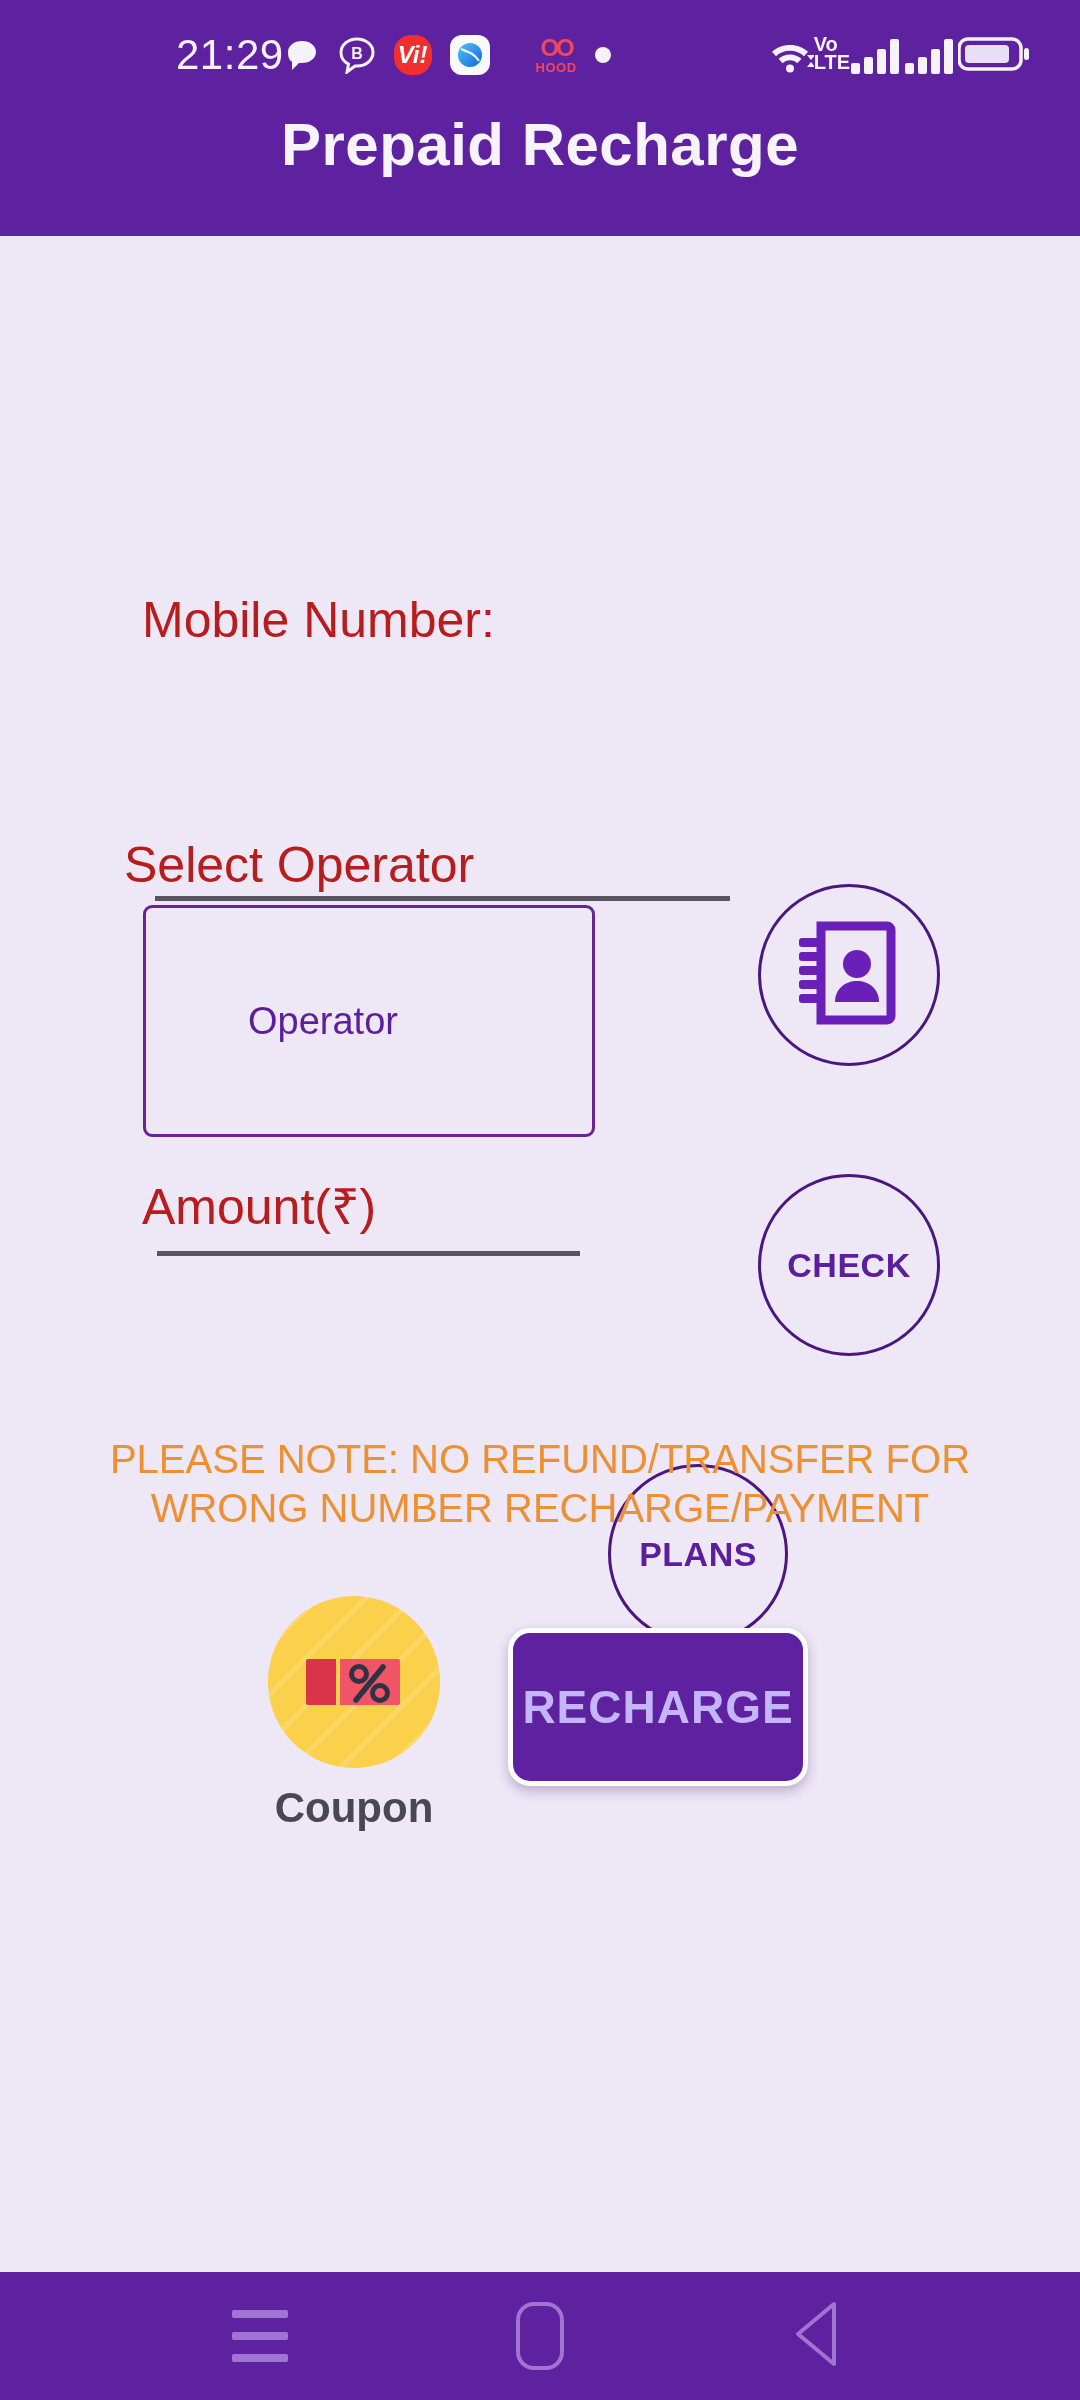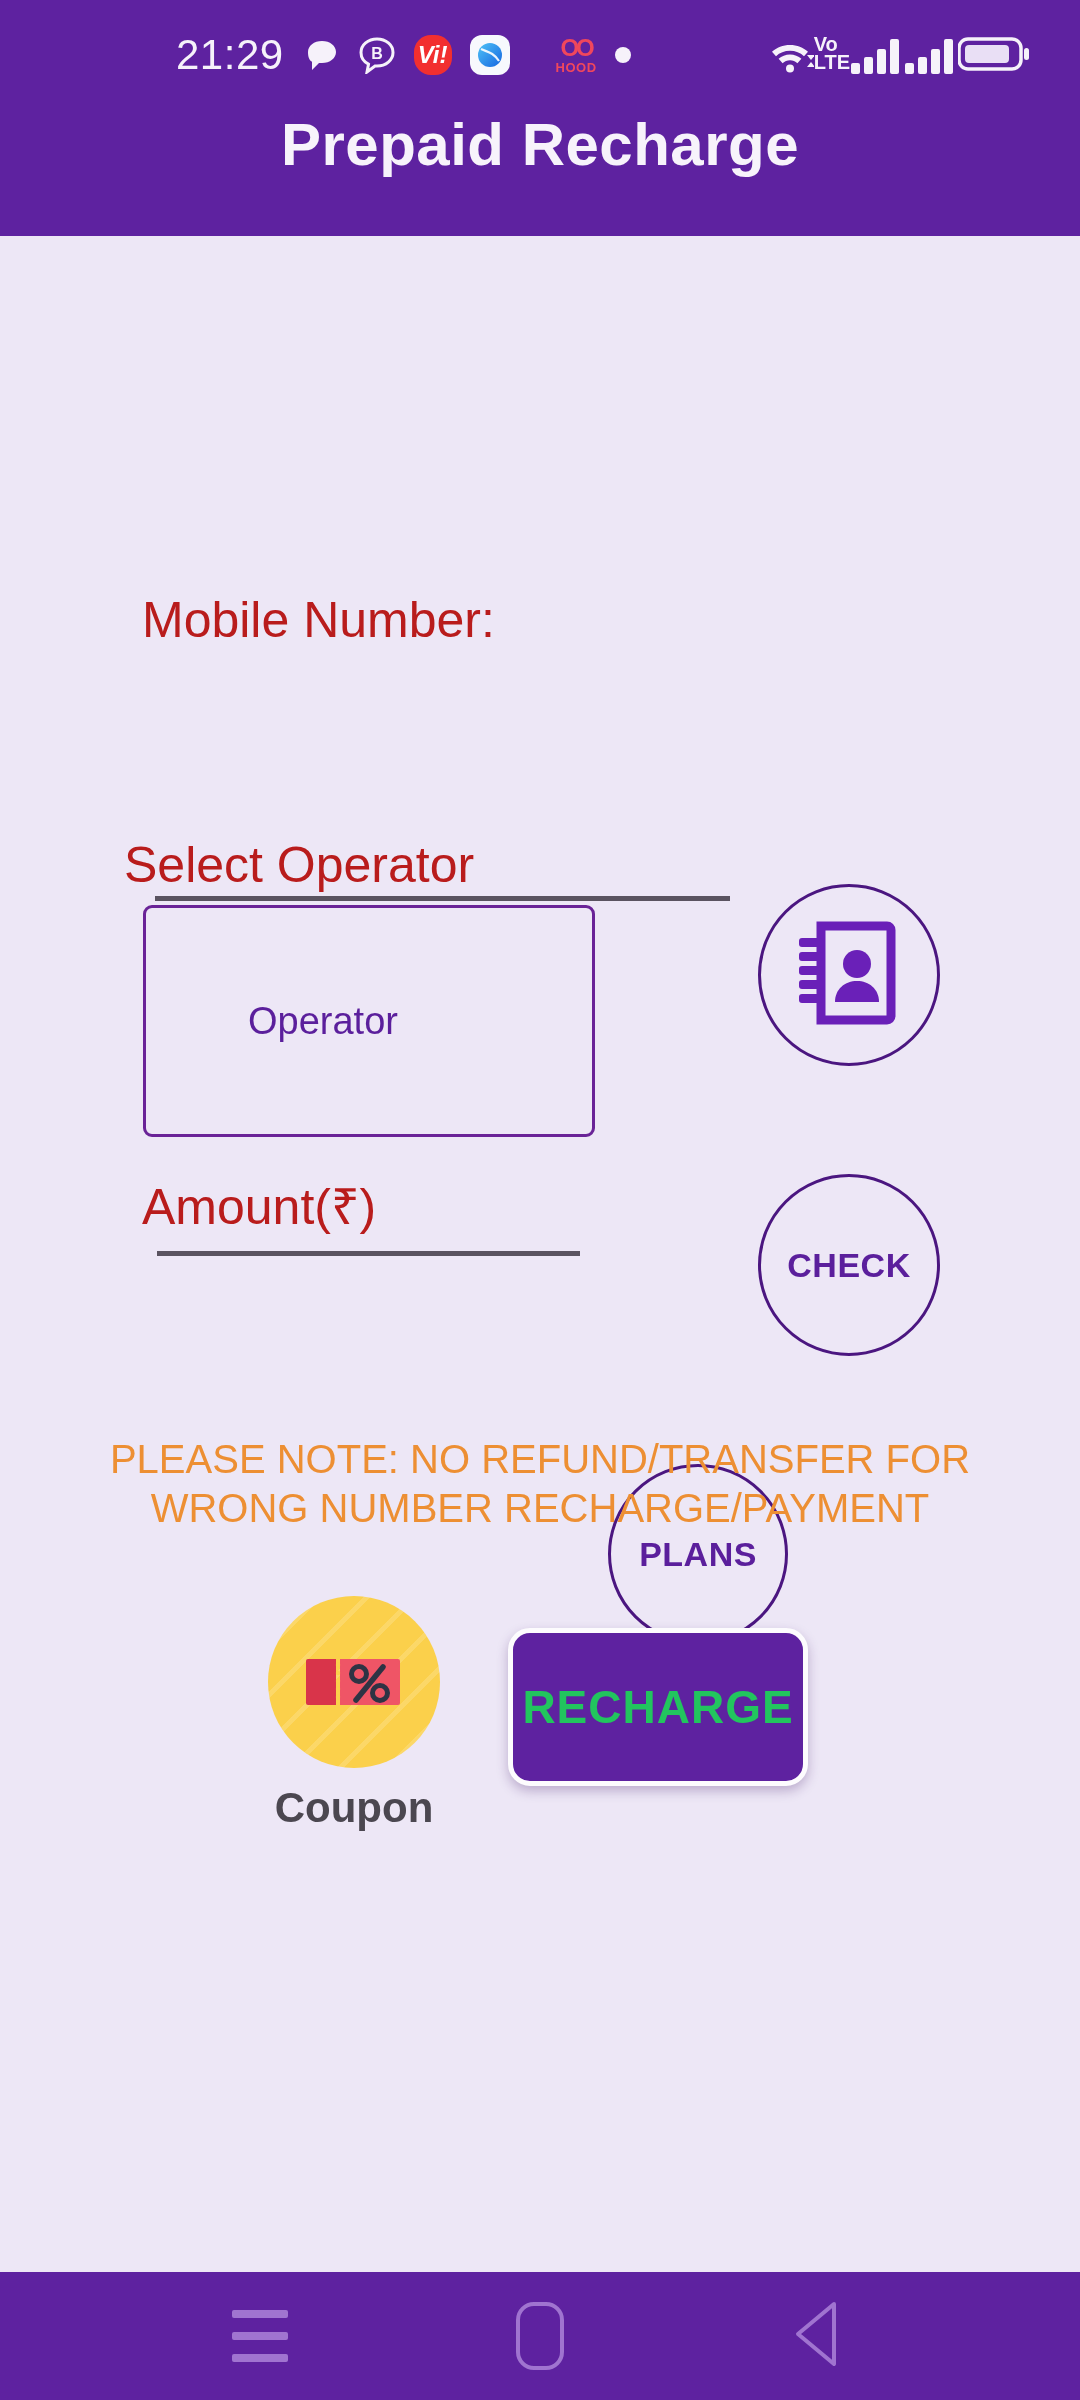--- a/index.html
+++ b/index.html
@@ -16,21 +16,21 @@
   }
 
   
   .statusbar {
     position:absolute; top:0; left:0;
     width:1080px; height:110px;
     background:#5e22a0;
     display:flex; align-items:center;
     padding:0 34px;
   }
-  .sb-left { display:flex; align-items:center; gap:20px; flex:0 0 auto; padding-left:142px; }
+  .sb-left { display:flex; align-items:center; flex:0 0 auto; padding-left:142px; }
   .sb-time { color:#f6f2fa; font-size:42px; font-weight:400; letter-spacing:0.5px; }
   .sb-icons { display:flex; align-items:center; gap:18px; }
   .sb-spacer { flex:1 1 auto; }
   .sb-right { display:flex; align-items:flex-start; padding-right:16px; }
 
   .ic { display:block; }
 
   
   .ico-chat { width:36px; height:36px; }
   .ico-b { width:38px; height:38px; }
@@ -133,21 +133,21 @@
 
   .recharge-btn {
     position:absolute;
     background:#5e22a0;
     border-radius:22px;
     border:5px solid #fdfcfe;
     display:flex; align-items:center; justify-content:center;
     box-shadow:0 5px 12px rgba(60,20,100,0.28);
   }
   .recharge-btn .lbl {
-    color:#22c55e; font-size:46px; font-weight:bold; letter-spacing:1px;
+    color:#c4b5fd; font-size:46px; font-weight:bold; letter-spacing:1px;
   }
 
   
   .navbar {
     position:absolute; bottom:0; left:0;
     width:1080px; height:128px;
     background:#5e22a0;
     display:flex; align-items:center; justify-content:space-around;
     padding:0 120px;
   }

